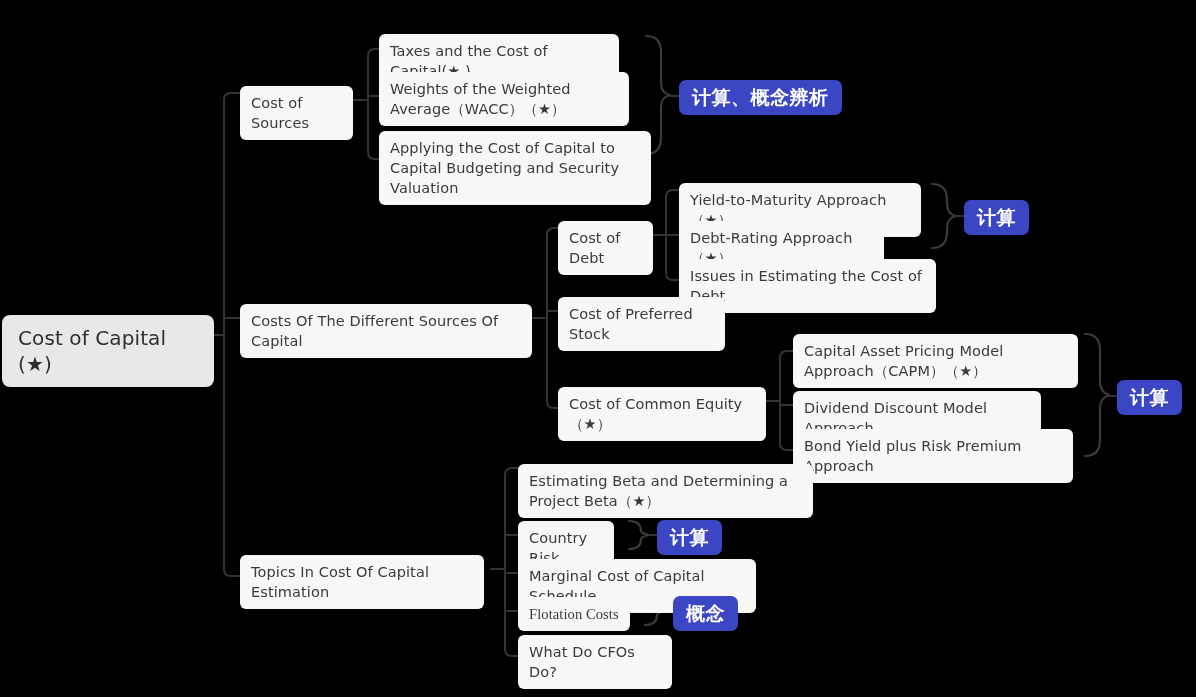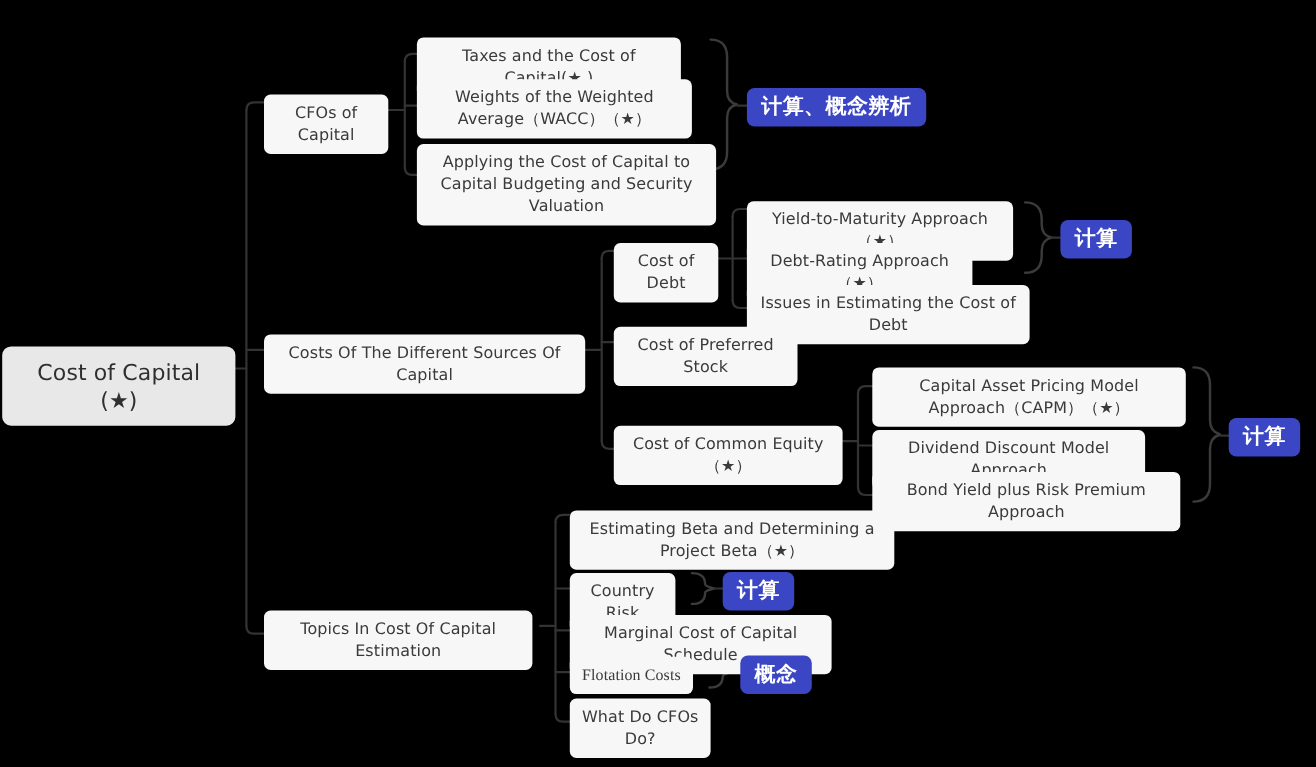--- a/index.html
+++ b/index.html
@@ -43,21 +43,20 @@
     position: absolute;
     box-sizing: border-box;
     background: #f7f7f7;
     color: #3a3a3a;
     border-radius: 6px;
     font-size: 14.5px;
     line-height: 20px;
     padding: 7px 11px;
     white-space: pre-wrap;
     letter-spacing: 0.1px;
-    text-align: center;
   }
   .node.root {
     background: #e8e8e8;
     color: #2f2f2f;
     font-size: 20px;
     line-height: 26px;
     border-radius: 8px;
     padding: 10px 16px;
   }
   .node.lvl1 {
@@ -134,21 +133,21 @@
 
     <path class="brace" d="M629,521 Q641,521 641,531 Q641,533 649,535 Q641,537 641,539 Q641,549 629,549"></path>
     <path d="M649,535 L657,535"></path>
 
     <path class="brace" d="M645,597 Q657,597 657,607 Q657,609 665,611 Q657,613 657,615 Q657,625 645,625"></path>
     <path d="M665,611 L673,611"></path>
   </svg>
 
   <div class="node root" style="left:2px; top:315px; width:212px;">Cost of Capital (★)</div>
 
-  <div class="node lvl1" style="left:240px; top:86px; width:113px;">CFOs of Capital</div>
+  <div class="node lvl1" style="left:240px; top:86px; width:113px;">Cost of Sources</div>
 
   <div class="node" style="left:379px; top:34px; width:240px;">Taxes and the Cost of Capital(★ )</div>
 
   <div class="node" style="left:379px; top:72px; width:250px;">Weights of the Weighted Average（WACC）（★）</div>
 
   <div class="node" style="left:379px; top:131px; width:272px;">Applying the Cost of Capital to Capital Budgeting and Security Valuation</div>
 
   <div class="badge" style="left:679px; top:80px;">计算、概念辨析</div>
 
   <div class="node lvl1" style="left:240px; top:304px; width:292px;">Costs Of The Different Sources Of Capital</div>
@@ -182,15 +181,15 @@
   <div class="node" style="left:518px; top:521px; width:96px;">Country Risk</div>
 
   <div class="badge" style="left:657px; top:520px;">计算</div>
 
   <div class="node" style="left:518px; top:559px; width:238px;">Marginal Cost of Capital Schedule</div>
 
   <div class="node" style="left:518px; top:597px; width:112px;font-family:Liberation Serif, serif;">Flotation Costs</div>
 
   <div class="badge" style="left:673px; top:596px;">概念</div>
 
-  <div class="node" style="left:518px; top:635px; width:128px;">What Do CFOs Do?</div>
+  <div class="node" style="left:518px; top:635px; width:154px;">What Do CFOs Do?</div>
 
 </div>
 
 </body></html>

